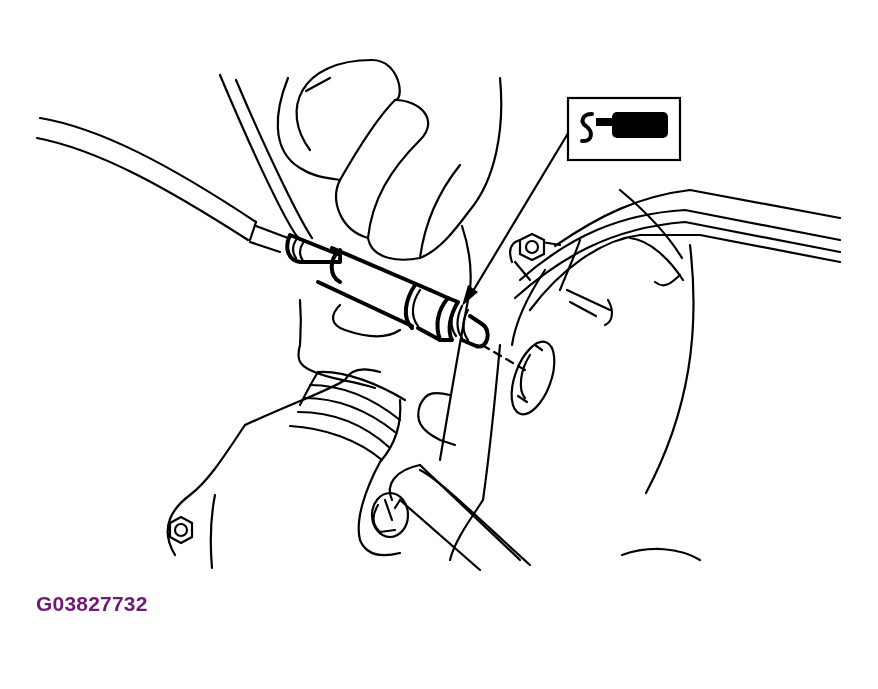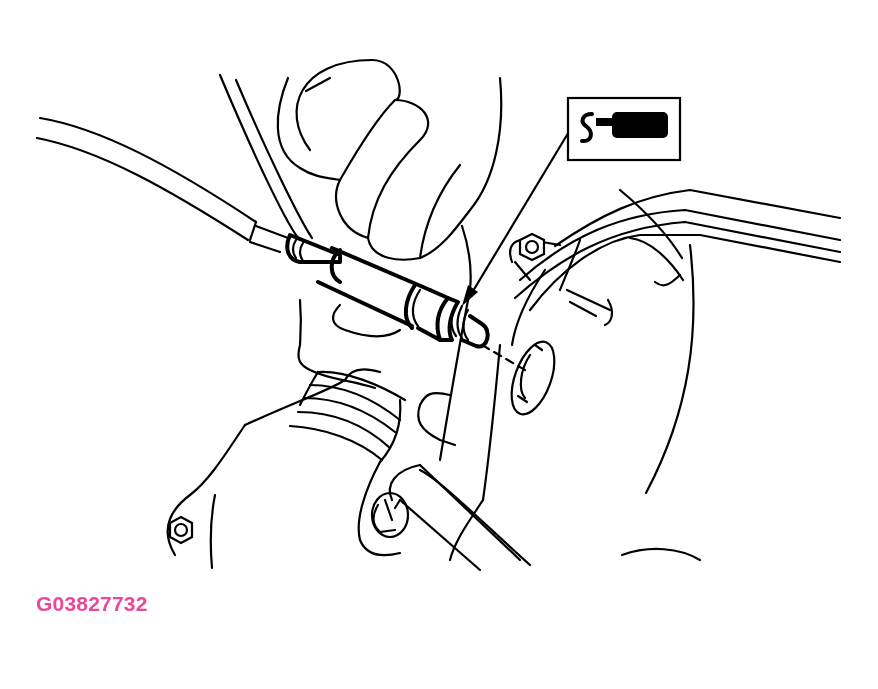--- a/index.html
+++ b/index.html
@@ -1,20 +1,20 @@
 <!DOCTYPE html>
 <html><head>
   <meta charset="utf-8">
   <style>
     html, body { margin: 0; padding: 0; background: #ffffff; }
     body { width: 878px; height: 689px; position: relative; overflow: hidden; font-family: "Liberation Sans", sans-serif; }
     .illustration { position: absolute; left: 0; top: 0; width: 878px; height: 580px; }
     .figure-id {
       position: absolute; left: 36px; top: 592px;
-      font-family: "Liberation Sans", sans-serif; font-weight: bold; font-size: 21px; color: #ec4899;
+      font-family: "Liberation Sans", sans-serif; font-weight: bold; font-size: 21px; color: #701a75;
       letter-spacing: 0.2px;
     }
     svg .ln { fill: none; stroke: #000; stroke-width: 2.2; stroke-linecap: round; stroke-linejoin: round; }
     svg .thk { fill: none; stroke: #000; stroke-width: 4; stroke-linecap: round; stroke-linejoin: round; }
     svg .fillw { fill: #fff; stroke: #000; stroke-width: 2.2; }
     svg .fillb { fill: #000; stroke: none; }
   </style>
 </head>
 <body>
 

